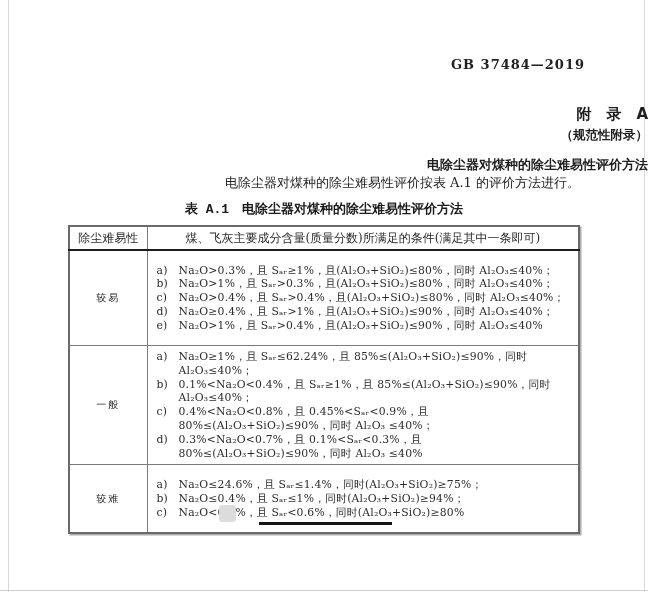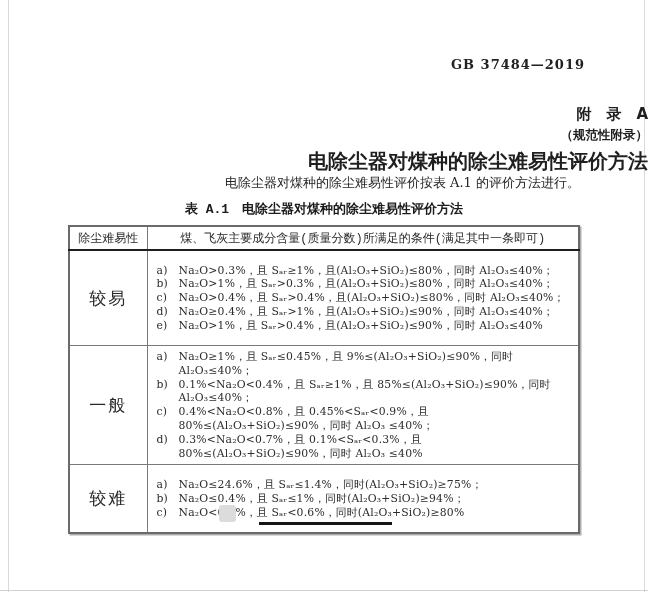--- a/index.html
+++ b/index.html
@@ -17,21 +17,21 @@
   .edge-bottom{left:0;top:590px;width:648px;height:1px;background:#cfcfcf;}
 
   .doc-number{
     position:absolute;top:57px;left:0;width:585px;
     text-align:right;font-size:13px;font-weight:bold;letter-spacing:1px;
     font-family:"DejaVu Serif","Liberation Serif",serif;color:#222;
   }
   .title-block{position:absolute;left:0;width:648px;text-align:right;}
   .title1{top:105px;font-size:15px;font-weight:bold;font-family:"DejaVu Sans","Liberation Sans",sans-serif;}
   .title2{top:127px;font-size:12.5px;font-weight:bold;font-family:Liberation Serif, serif;}
-  .title3{top:148px;font-size:20px;font-weight:bold;font-family:Liberation Serif, serif;}
+  .title3{top:156px;font-size:13px;font-weight:bold;font-family:Liberation Serif, serif;}
 
   .intro{
     position:absolute;top:175px;left:68px;width:512px;
     font-size:13px;line-height:16px;text-indent:2em;margin:0;color:#262626;text-align:right;
   }
   .table-caption{
     position:absolute;top:200px;left:0;width:648px;text-align:center;
     font-size:13px;font-weight:bold;
     font-family:Liberation Mono, monospace;color:#1c1c1c;
   }
@@ -40,25 +40,25 @@
     position:absolute;left:68px;top:225px;width:512px;
     border-collapse:collapse;table-layout:fixed;
     border:2px solid #6a6a6a;
     box-shadow:1.5px 1.5px 0 #aeaeae;
   }
   table.eval th,table.eval td{
     border:1px solid #7a7a7a;
   }
   table.eval thead th{
     height:22px;font-weight:normal;font-size:12px;color:#2a2a2a;
-    border-bottom:2px solid #1e1e1e;padding:0 4px;text-align:center;font-family:Liberation Mono, monospace;
+    border-bottom:2px solid #1e1e1e;padding:0 4px;text-align:center;
   }
   td.cat{
     width:78px;text-align:center;vertical-align:middle;
-    font-size:17px;letter-spacing:2px;color:#2a2a2a;
+    font-size:10px;letter-spacing:2px;color:#2a2a2a;
   }
   td.cond{
     vertical-align:middle;padding:4px 8px 4px 7px;
   }
   .row-easy td{height:86px;}
   .row-mid  td{height:103px;}
   .row-hard td{height:59px;}
   .item{
     position:relative;padding-left:24px;
     font-size:10.8px;line-height:13.8px;color:#2c2c2c;
@@ -110,21 +110,21 @@
         <div class="item"><span class="lbl">a)</span><span>Na₂O&gt;0.3%，且 Sₐᵣ≥1%，且(Al₂O₃+SiO₂)≤80%，同时 Al₂O₃≤40%；</span></div>
         <div class="item"><span class="lbl">b)</span><span>Na₂O&gt;1%，且 Sₐᵣ&gt;0.3%，且(Al₂O₃+SiO₂)≤80%，同时 Al₂O₃≤40%；</span></div>
         <div class="item"><span class="lbl">c)</span><span>Na₂O&gt;0.4%，且 Sₐᵣ&gt;0.4%，且(Al₂O₃+SiO₂)≤80%，同时 Al₂O₃≤40%；</span></div>
         <div class="item"><span class="lbl">d)</span><span>Na₂O≥0.4%，且 Sₐᵣ&gt;1%，且(Al₂O₃+SiO₂)≤90%，同时 Al₂O₃≤40%；</span></div>
         <div class="item"><span class="lbl">e)</span><span>Na₂O&gt;1%，且 Sₐᵣ&gt;0.4%，且(Al₂O₃+SiO₂)≤90%，同时 Al₂O₃≤40%</span></div>
       </td>
     </tr>
     <tr class="row-mid">
       <td class="cat">一般</td>
       <td class="cond">
-        <div class="item"><span class="lbl">a)</span><span>Na₂O≥1%，且 Sₐᵣ≤0.45%，且 9%≤(Al₂O₃+SiO₂)≤90%，同时 Al₂O₃≤40%；</span></div>
+        <div class="item"><span class="lbl">a)</span><span>Na₂O≥1%，且 Sₐᵣ≤62.24%，且 85%≤(Al₂O₃+SiO₂)≤90%，同时 Al₂O₃≤40%；</span></div>
         <div class="item"><span class="lbl">b)</span><span>0.1%&lt;Na₂O&lt;0.4%，且 Sₐᵣ≥1%，且 85%≤(Al₂O₃+SiO₂)≤90%，同时 Al₂O₃≤40%；</span></div>
         <div class="item"><span class="lbl">c)</span><span>0.4%&lt;Na₂O&lt;0.8%，且 0.45%&lt;Sₐᵣ&lt;0.9%，且 80%≤(Al₂O₃+SiO₂)≤90%，同时 Al₂O₃ ≤40%；</span></div>
         <div class="item"><span class="lbl">d)</span><span>0.3%&lt;Na₂O&lt;0.7%，且 0.1%&lt;Sₐᵣ&lt;0.3%，且 80%≤(Al₂O₃+SiO₂)≤90%，同时 Al₂O₃ ≤40%</span></div>
       </td>
     </tr>
     <tr class="row-hard">
       <td class="cat">较难</td>
       <td class="cond">
         <div class="item"><span class="lbl">a)</span><span>Na₂O≤24.6%，且 Sₐᵣ≤1.4%，同时(Al₂O₃+SiO₂)≥75%；</span></div>
         <div class="item"><span class="lbl">b)</span><span>Na₂O≤0.4%，且 Sₐᵣ≤1%，同时(Al₂O₃+SiO₂)≥94%；</span></div>

